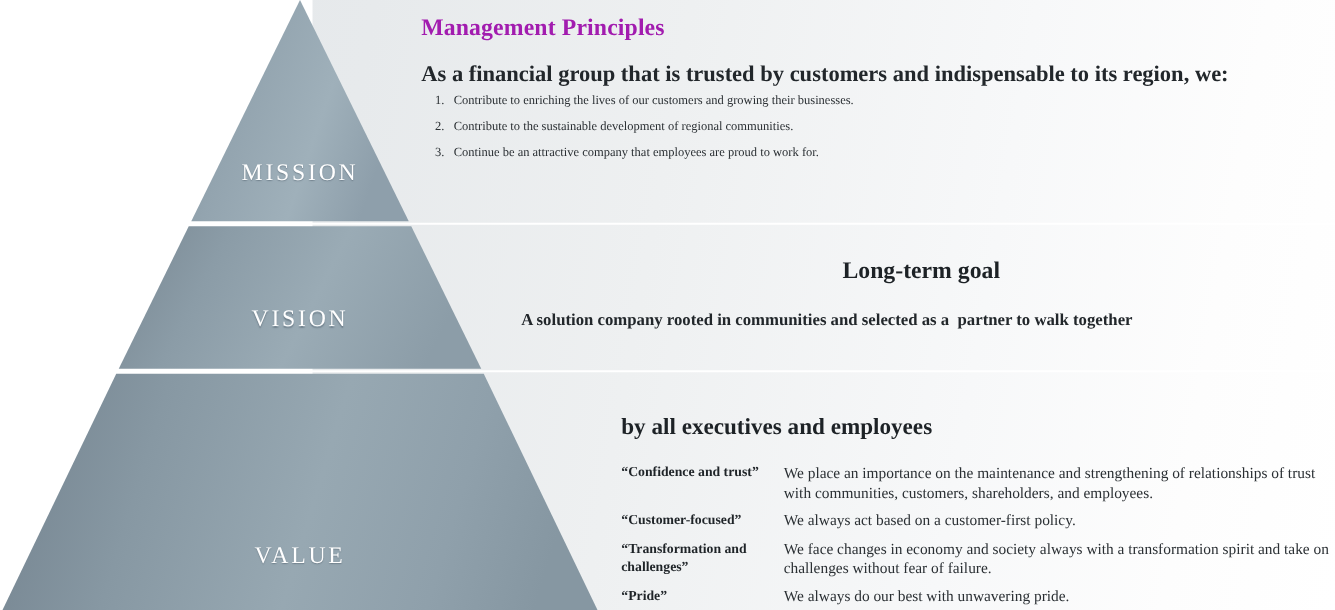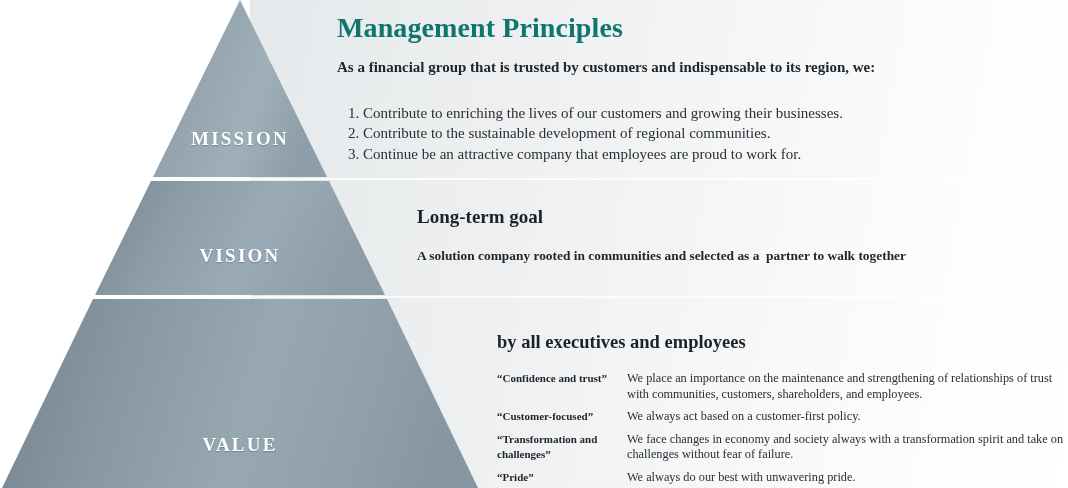--- a/index.html
+++ b/index.html
@@ -43,58 +43,57 @@
   
   .tier-label {
     position: absolute;
     color: #ffffff;
     font-family: "Liberation Serif", "DejaVu Serif", serif;
     font-size: 19px;
     letter-spacing: 2.2px;
     text-align: center;
     white-space: nowrap;
     text-shadow: 0 1px 1px rgba(40,55,68,0.35);
-    font-weight: bold;
   }
   #label-mission { left: 160px; top: 128px; width: 160px; }
   #label-vision  { left: 160px; top: 245px; width: 160px; }
   #label-value   { left: 160px; top: 434px; width: 160px; }
 
   
   .mission-block {
     position: absolute;
     left: 337px;
     top: 13px;
     width: 700px;
   }
   .mission-title {
     font-family: "Liberation Serif", "DejaVu Serif", serif;
     font-weight: bold;
-    font-size: 28px;
-    color: #0f766e;
+    font-size: 19px;
+    color: #a21caf;
     letter-spacing: 0.1px;
     margin: 0 0 14px 0;
     line-height: 1.1;
   }
   .mission-lead {
     font-family: "Liberation Serif", "DejaVu Serif", serif;
     font-weight: bold;
-    font-size: 15px;
+    font-size: 18px;
     color: #22272b;
-    margin: 0 0 26px 0;
+    margin: 0 0 1px 0;
     line-height: 1.25;
   }
   .mission-list {
     list-style: none;
     margin: 0;
     padding: 0 0 0 11px;
   }
   .mission-list li {
     font-family: "Liberation Serif", "DejaVu Serif", serif;
-    font-size: 15px;
+    font-size: 10px;
     color: #2a2f33;
     line-height: 20.8px;
     white-space: nowrap;
   }
   .mission-list li .num {
     display: inline-block;
     width: 15px;
   }
 
   
@@ -104,20 +103,21 @@
     top: 207px;
     width: 640px;
   }
   .vision-title {
     font-family: "Liberation Serif", "DejaVu Serif", serif;
     font-weight: bold;
     font-size: 19px;
     color: #1d2226;
     margin: 0 0 20px 0;
     line-height: 1.1;
+    text-align: center;
   }
   .vision-lead {
     font-family: Liberation Serif, serif;
     font-weight: bold;
     font-size: 13.4px;
     color: #22272b;
     margin: 0;
     line-height: 1.25;
     white-space: pre;
   }

